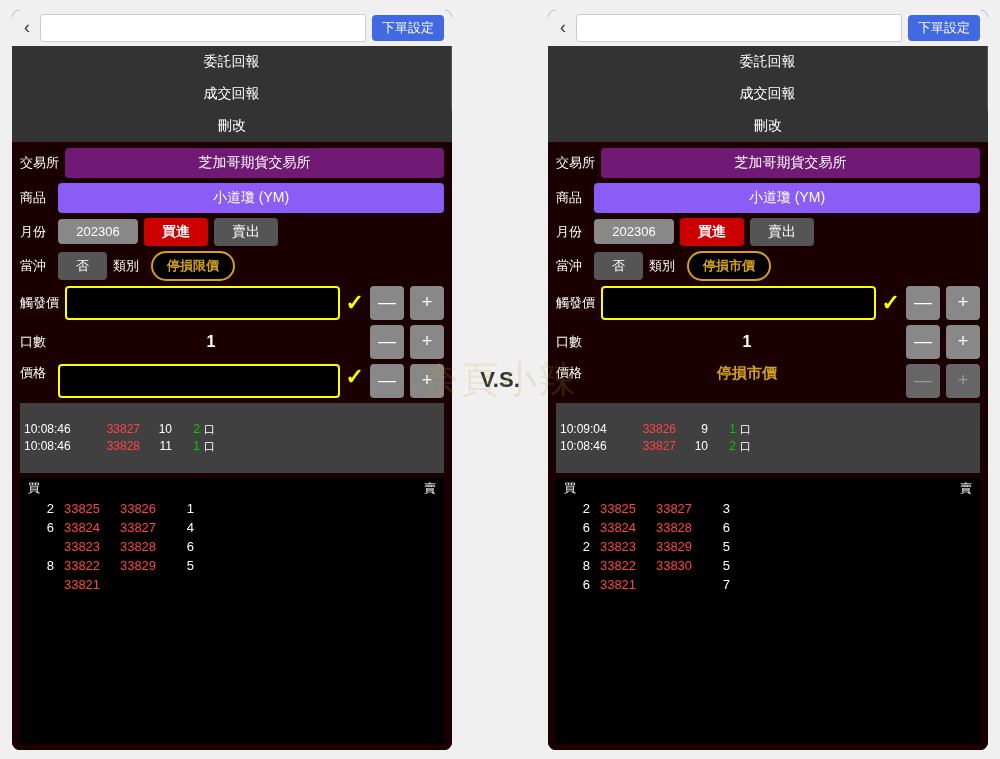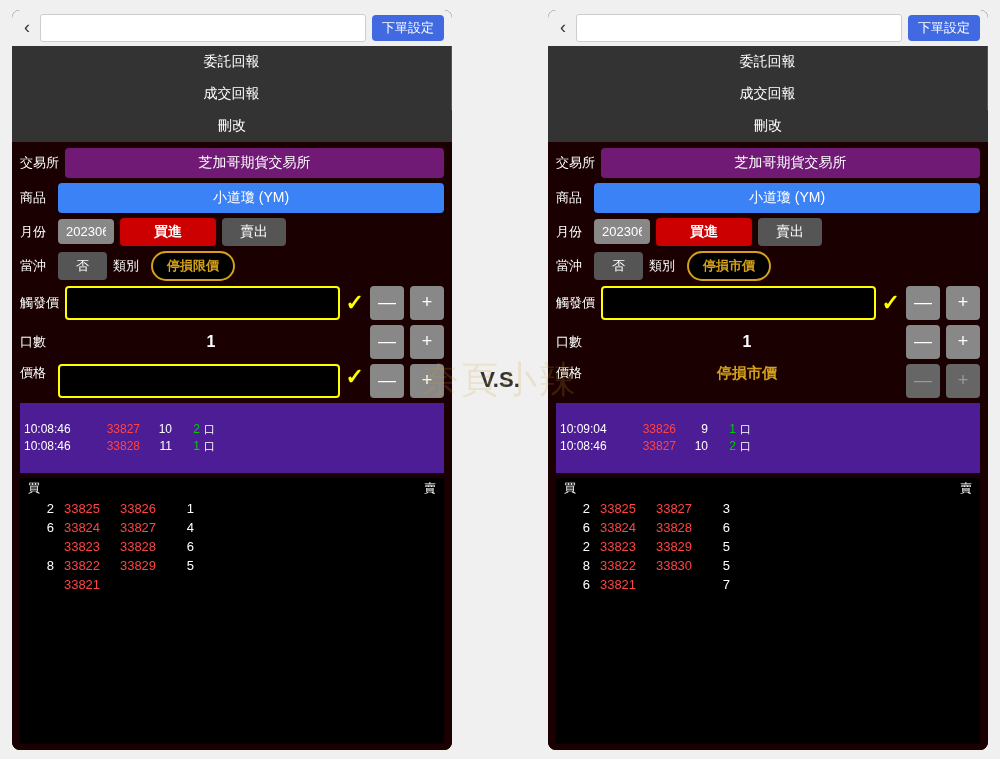--- a/index.html
+++ b/index.html
@@ -149,47 +149,47 @@
       border: none;
       border-radius: 4px;
       padding: 6px 0;
       font-size: 14px;
       cursor: pointer;
       text-align: center;
     }
 
     .product-btn {
       flex: 1;
-      background: #3b82f6;
+      background: #8b5cf6;
       color: white;
       border: none;
       border-radius: 4px;
       padding: 6px 12px;
       font-size: 14px;
       cursor: pointer;
       text-align: center;
     }
 
     .month-input {
       background: #888;
       color: white;
       border: none;
       border-radius: 4px;
       padding: 5px 8px;
       font-size: 13px;
-      width: 56px;
+      width: 80px;
       text-align: center;
     }
 
     .buy-btn {
       background: #cc0000;
       color: white;
       border: none;
       border-radius: 4px;
-      padding: 5px 34px;
+      padding: 5px 18px;
       font-size: 14px;
       font-weight: bold;
       cursor: pointer;
     }
 
     .sell-btn {
       background: #555;
       color: white;
       border: none;
       border-radius: 4px;
@@ -353,21 +353,21 @@
       border-radius: 4px;
       width: 34px;
       height: 34px;
       font-size: 18px;
       cursor: default;
       text-align: center;
     }
 
     
     .trade-log {
-      background: #4c1d95;
+      background: #404040;
       padding: 18px 4px;
     }
 
     .trade-row {
       display: flex;
       align-items: center;
       font-size: 12px;
       padding: 1px 0;
       gap: 4px;
     }

